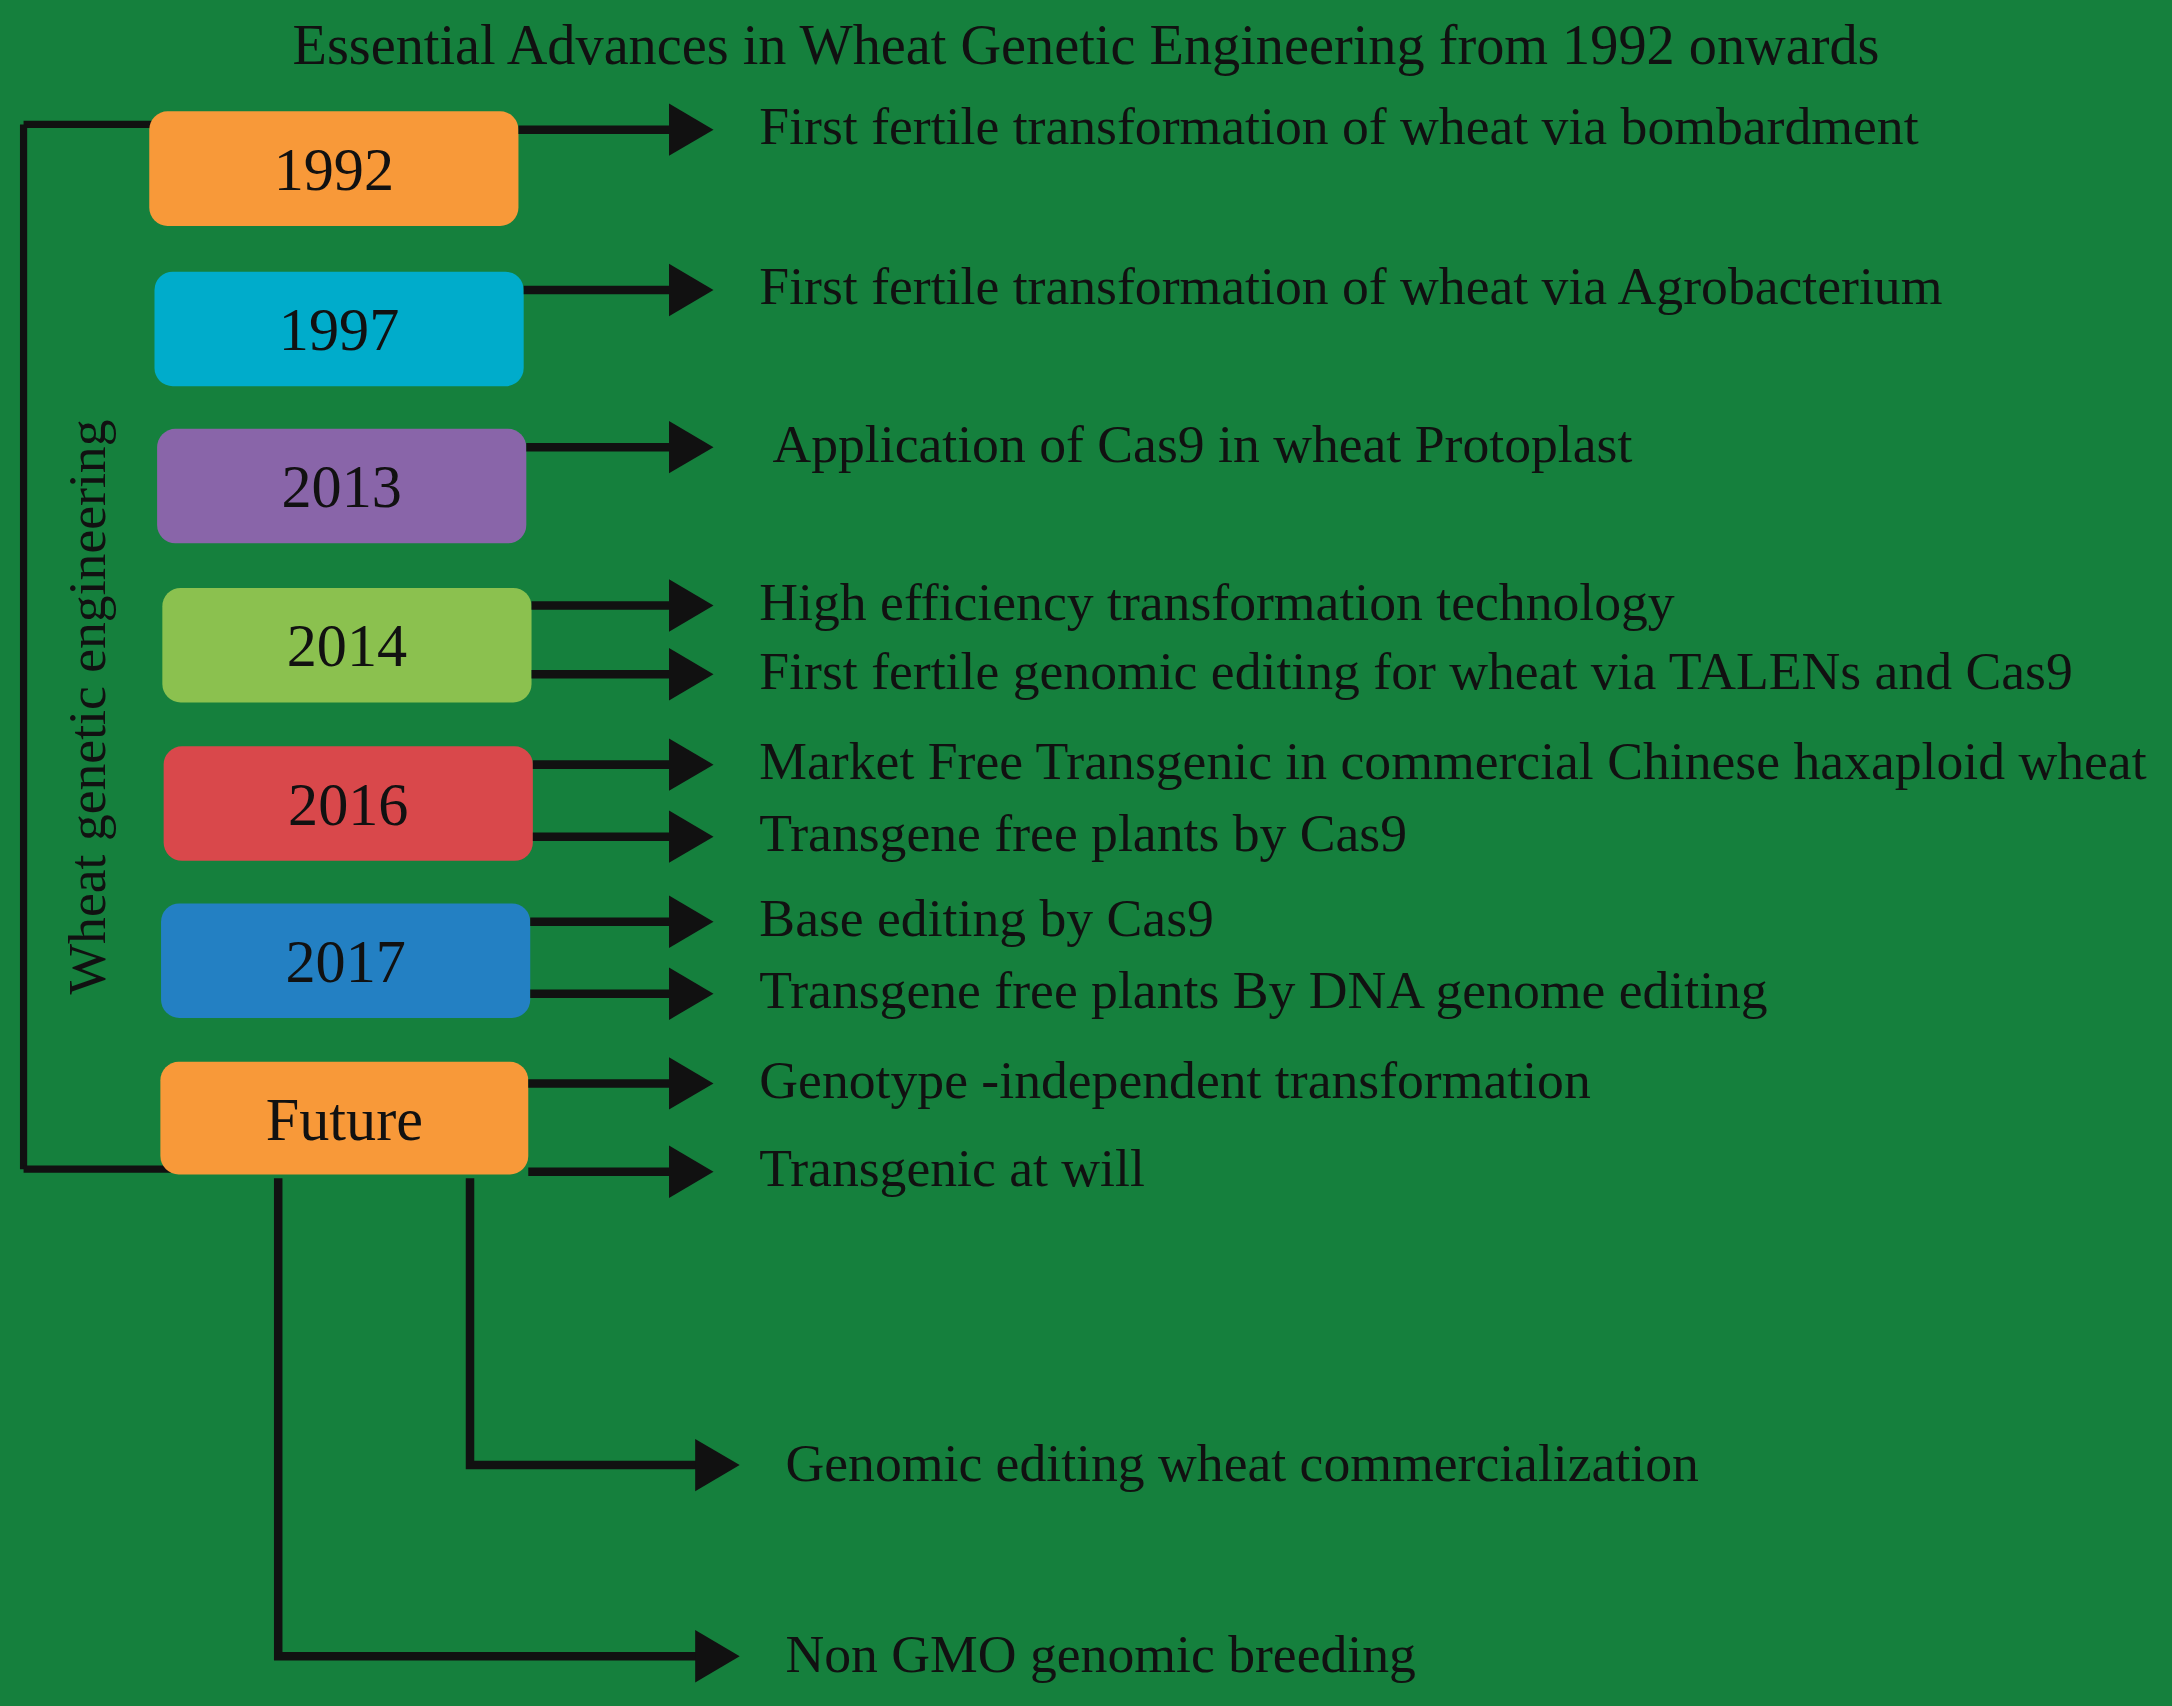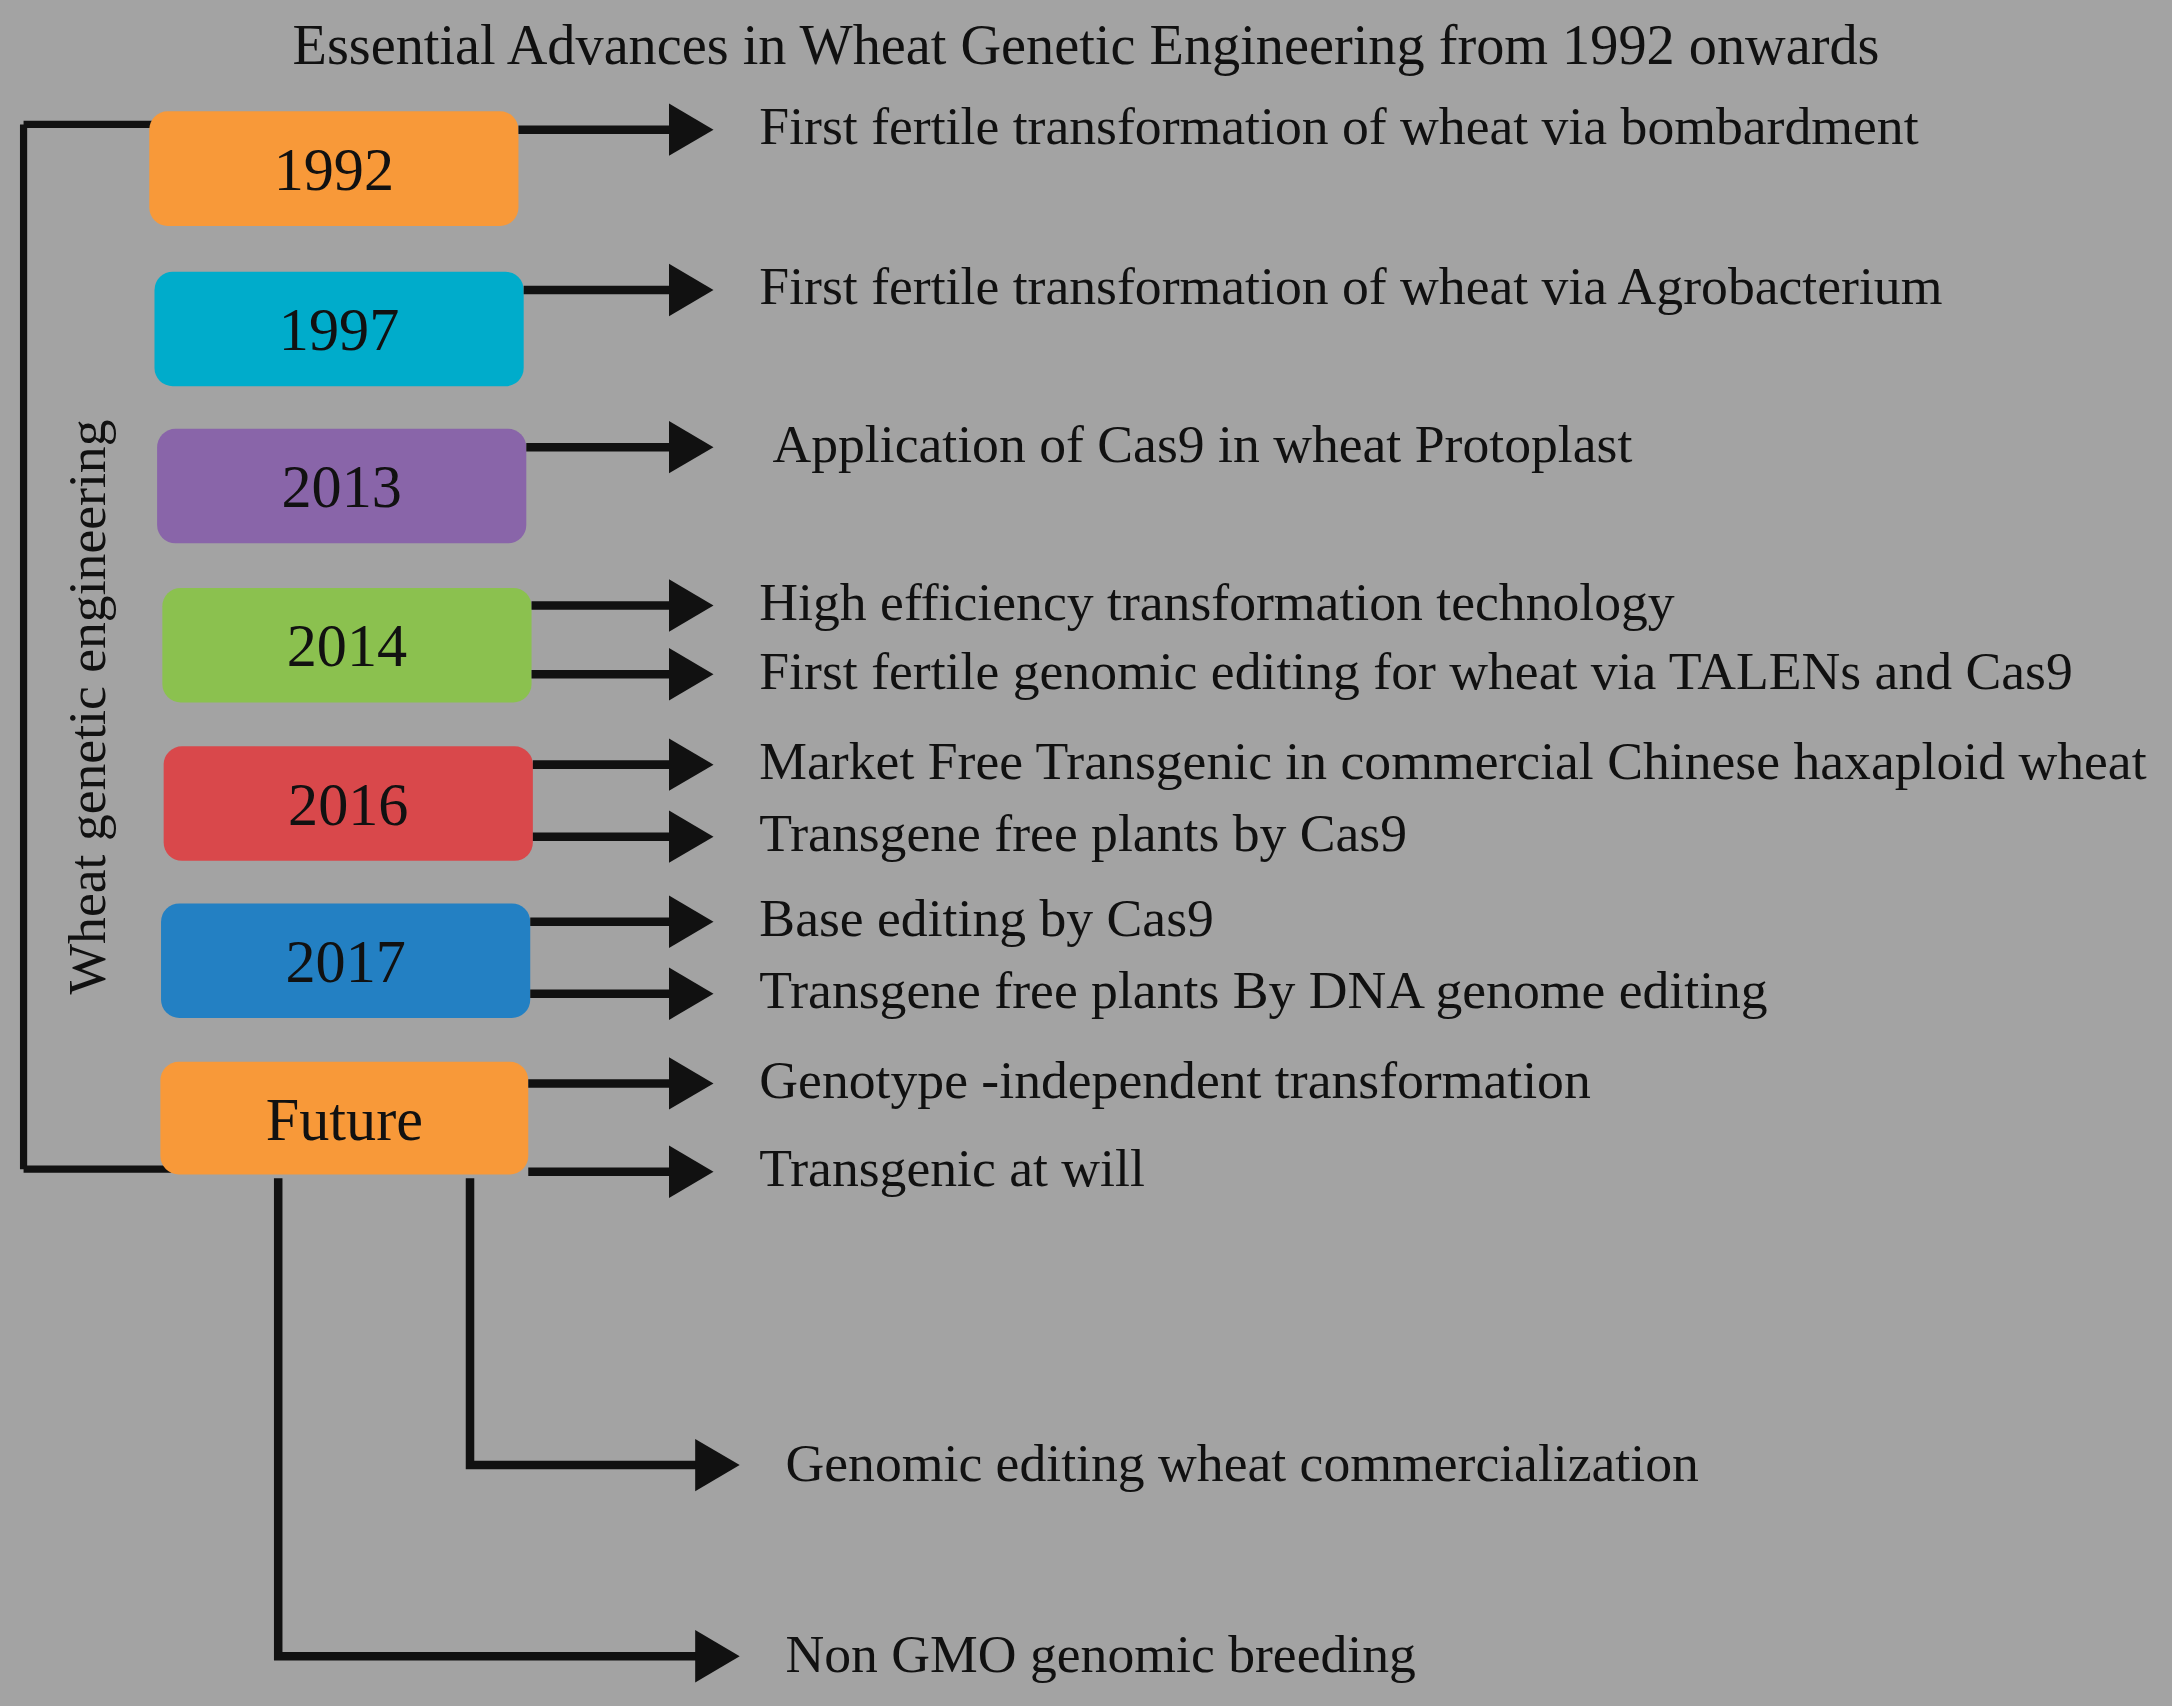--- a/index.html
+++ b/index.html
@@ -4,21 +4,21 @@
 <style>
   html, body {
     margin: 0;
     padding: 0;
     background: #ffffff;
   }
   #stage {
     position: relative;
     width: 2172px;
     height: 1706px;
-    background: #a3a3a3;
+    background: #15803d;
     overflow: hidden;
     font-family: "Liberation Serif", "DejaVu Serif", serif;
   }
   #diagram-svg {
     position: absolute;
     inset: 0;
     width: 2172px;
     height: 1706px;
   }
   .title-text {

